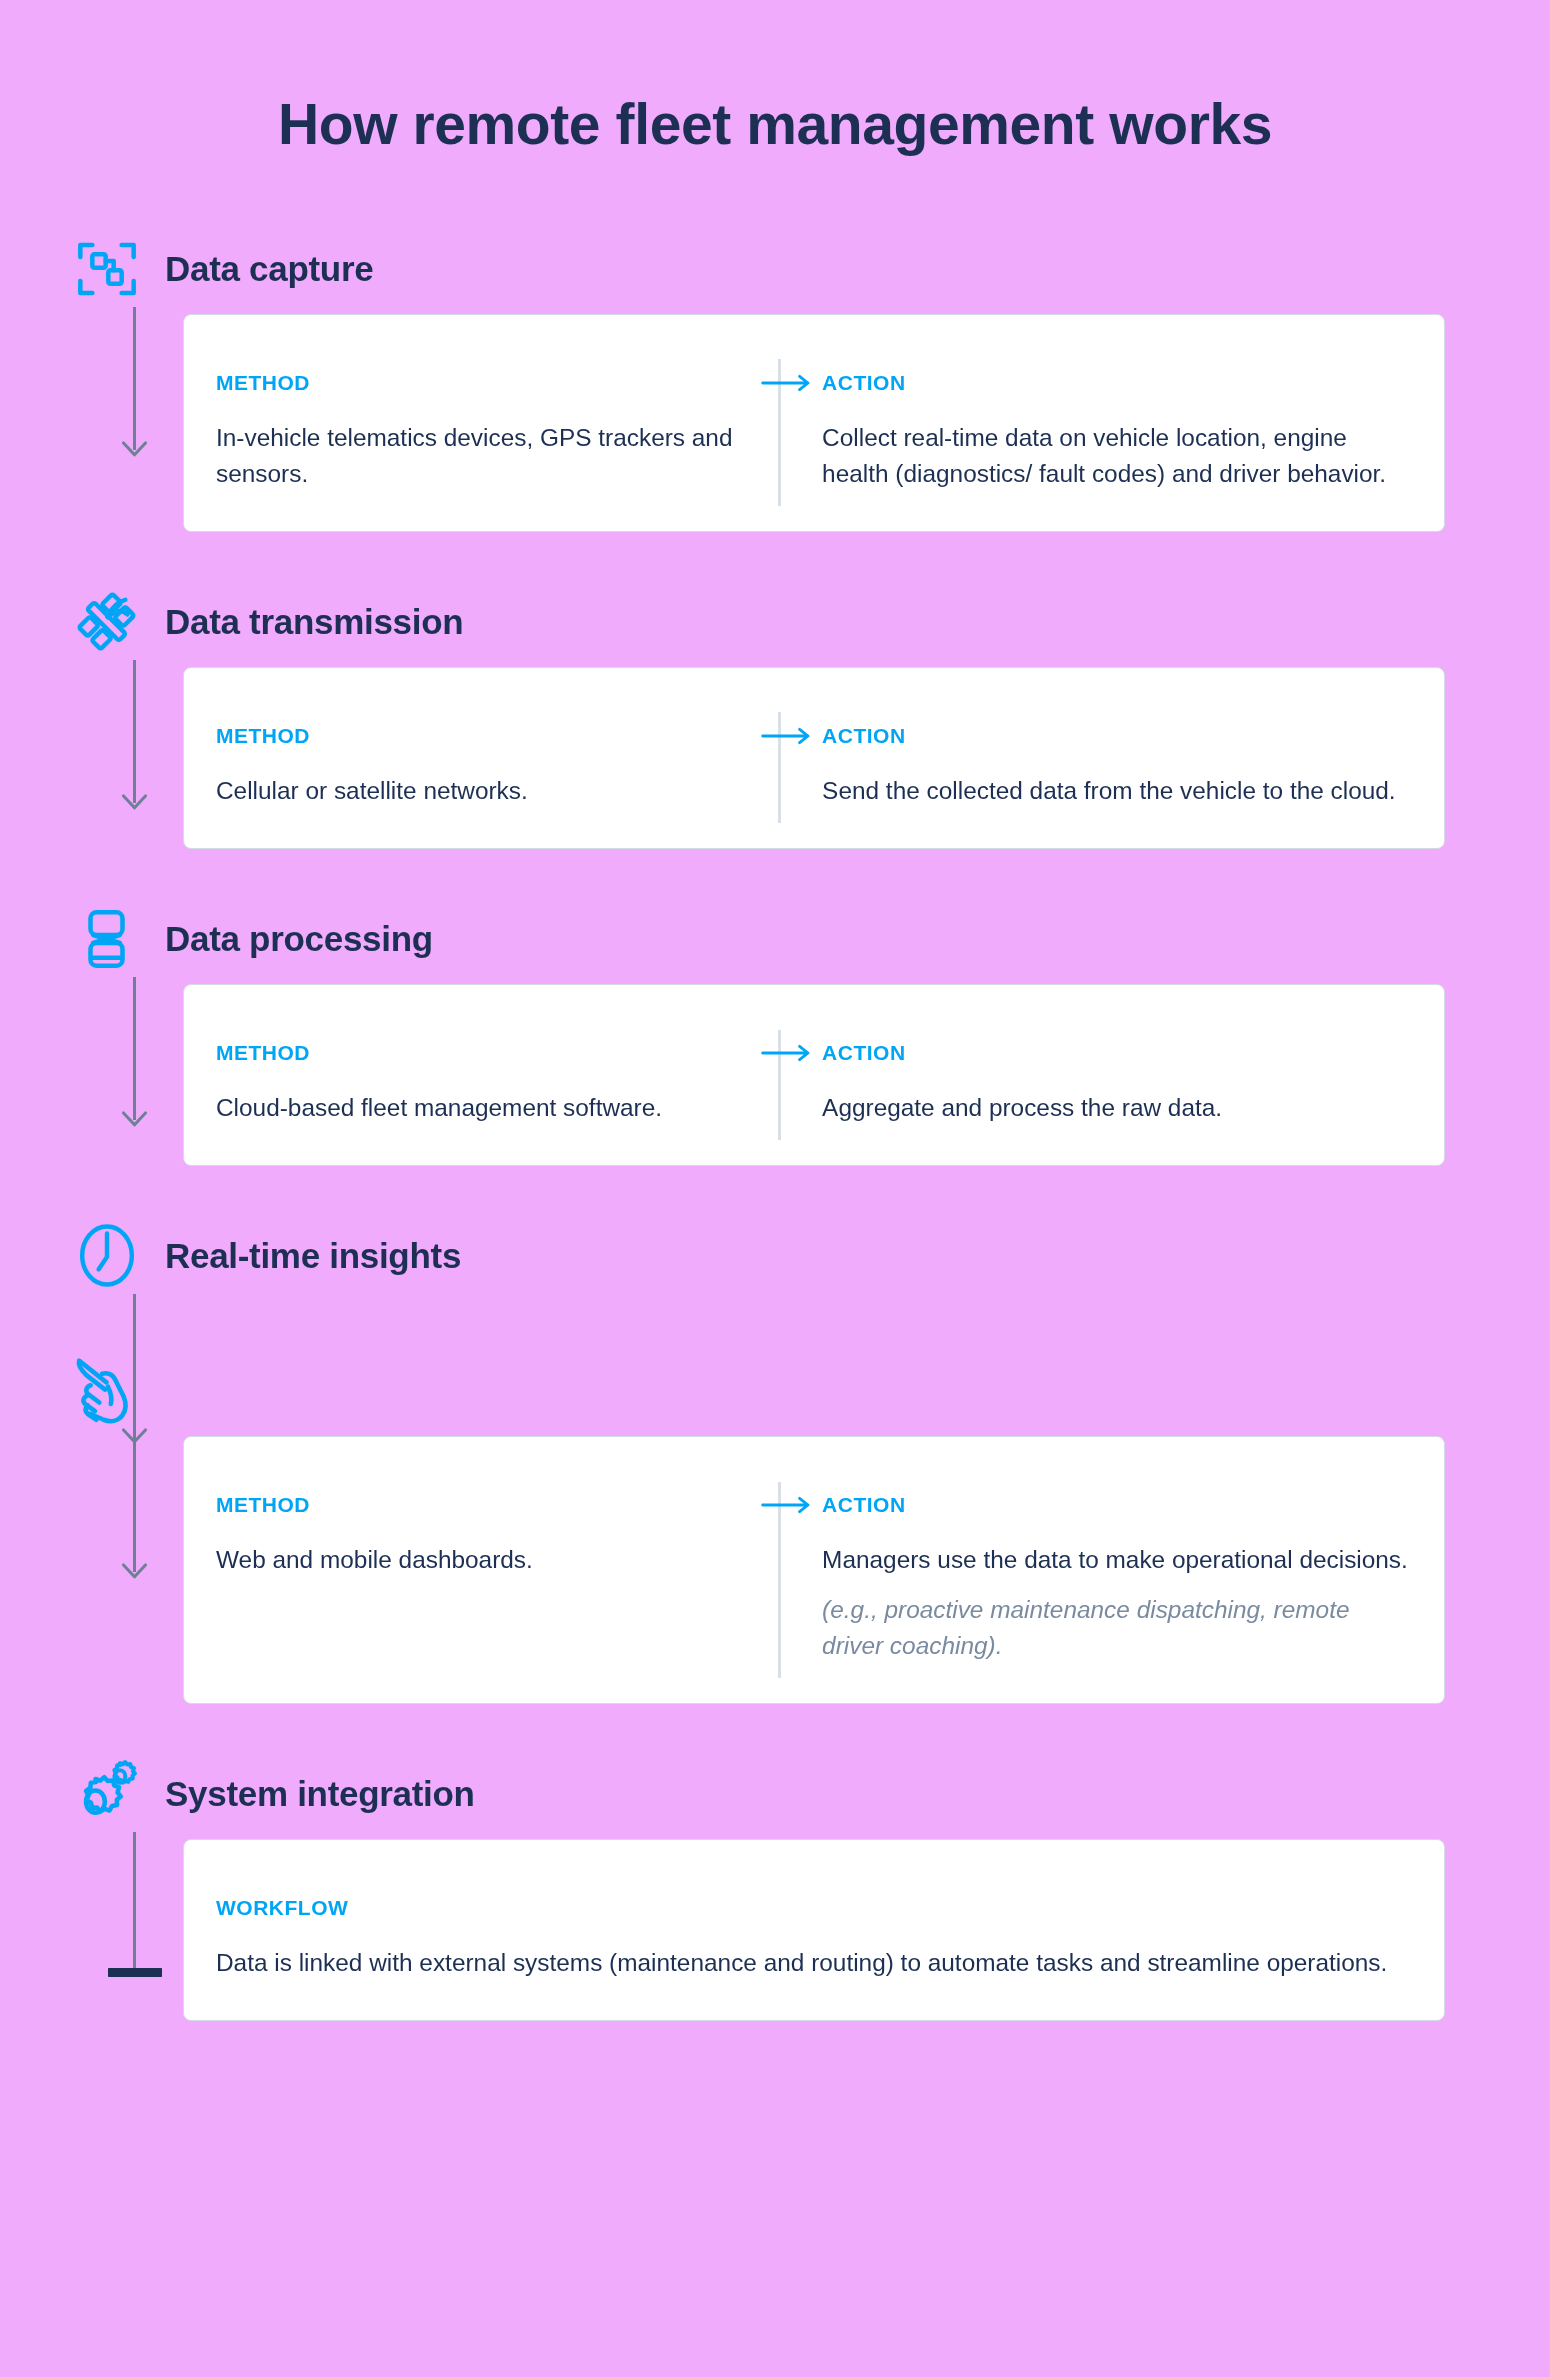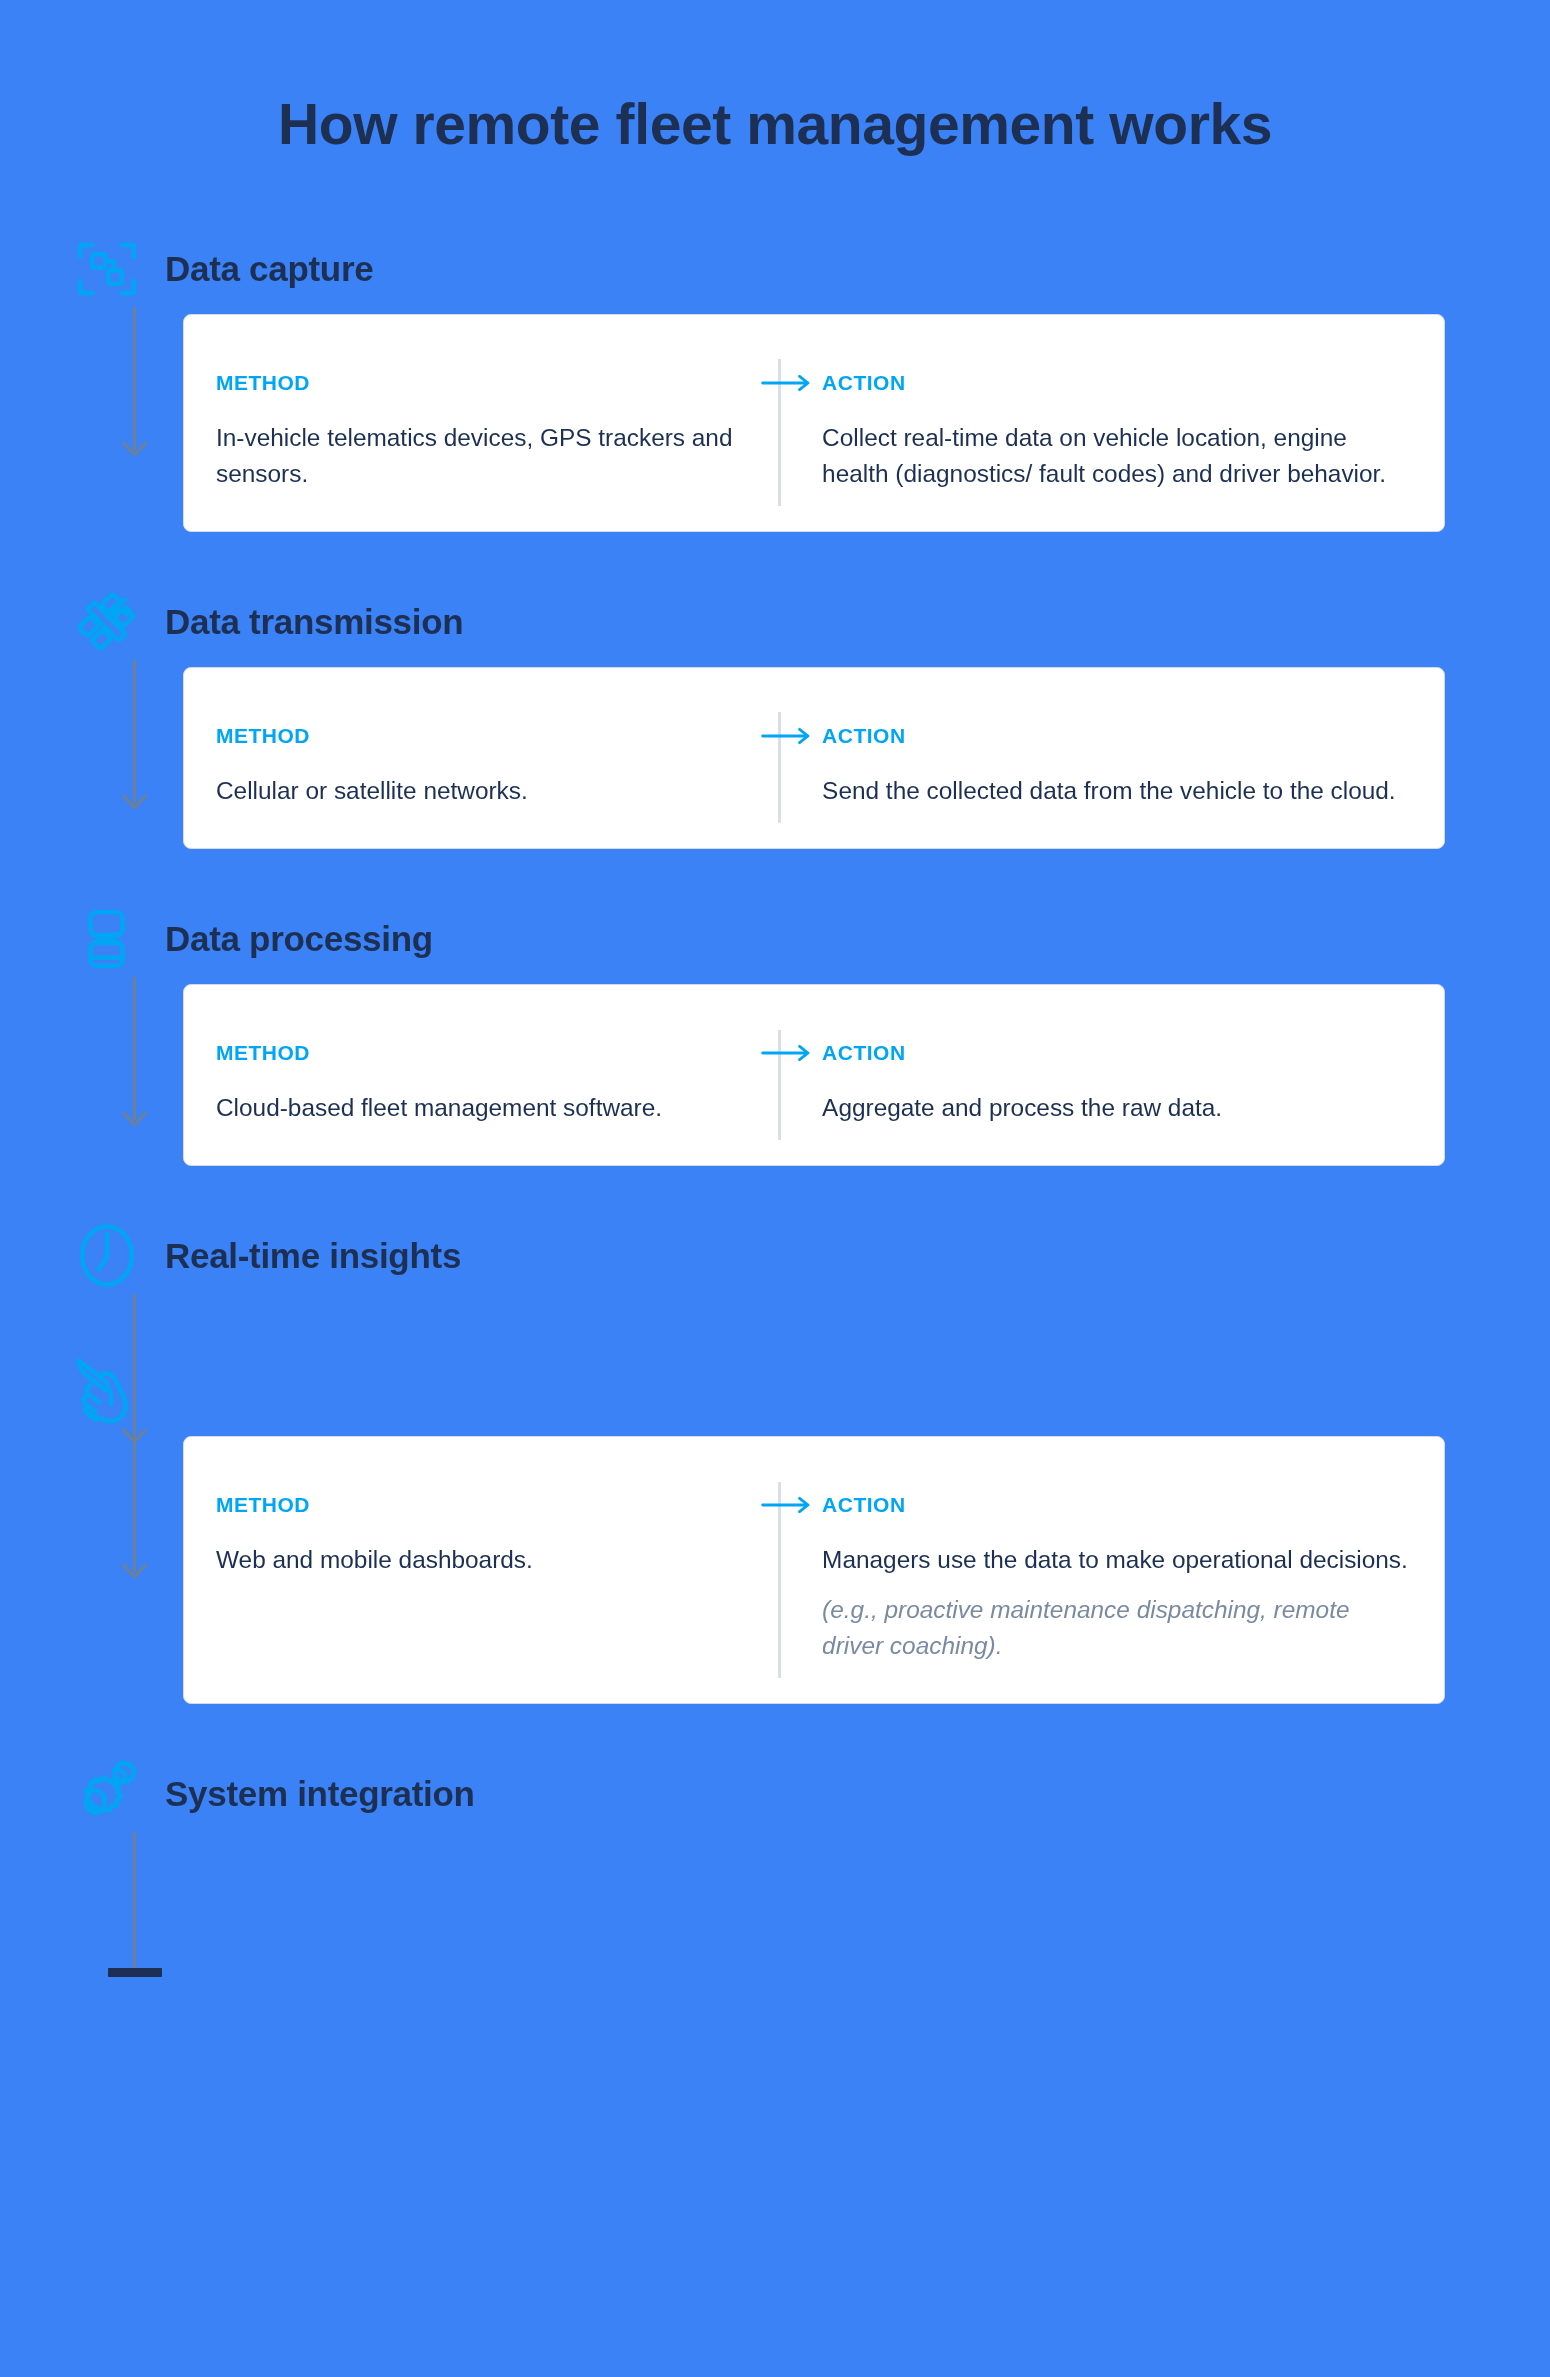--- a/index.html
+++ b/index.html
@@ -8,21 +8,21 @@
     width: 1550px;
     height: 2377px;
     background: #eef2f7;
     font-family: "Liberation Sans", sans-serif;
   }
 
   .page {
     position: relative;
     width: 1550px;
     height: 2377px;
-    background: #3b82f6;
+    background: #f0abfc;
     overflow: hidden;
   }
 
   
   .title {
     position: absolute;
     top: 91px;
     left: 0;
     width: 1550px;
     text-align: center;
@@ -339,20 +339,26 @@
         <ellipse cx="0" cy="13" rx="6.2" ry="7.4"></ellipse>
       </g>
       <g transform="translate(34,11) scale(0.62)">
         <path d="M0 -15l3.2 1.1 2.6-2.3 2.3 2.6 3.4-.4.9 3.3 3.2 1.3-1 3.3 2.1 2.7-2.6 2.2.2 3.4-3.4.7-1.6 3-3.2-1.1-2.9 1.8-2.1-2.7-3.4.2-.6-3.4-3-1.6 1.3-3.2-1.6-3 2.8-2 .3-3.4 3.4-.5z" transform="translate(0,2)" stroke-width="4.6"></path>
         <ellipse cx="0" cy="2" rx="6" ry="7" stroke-width="4.6"></ellipse>
       </g>
     </svg>
           </span>
           <span class="step-title">System integration</span>
         </div>
+        <div class="card">
+          <div class="col col-full">
+            <div class="label">WORKFLOW</div>
+       <div class="body-text">Data is linked with external systems (maintenance and routing) to automate tasks and streamline operations.</div>
+          </div>
+        </div>
         <div style="height: 39px;"></div>
         <div class="rail" style="top: 84px; height: 136px;"></div>
         <div class="rail-end" style="top: 220px;"></div>
       </div>
     </div>
 
 </div>
 
 
 </body></html>

